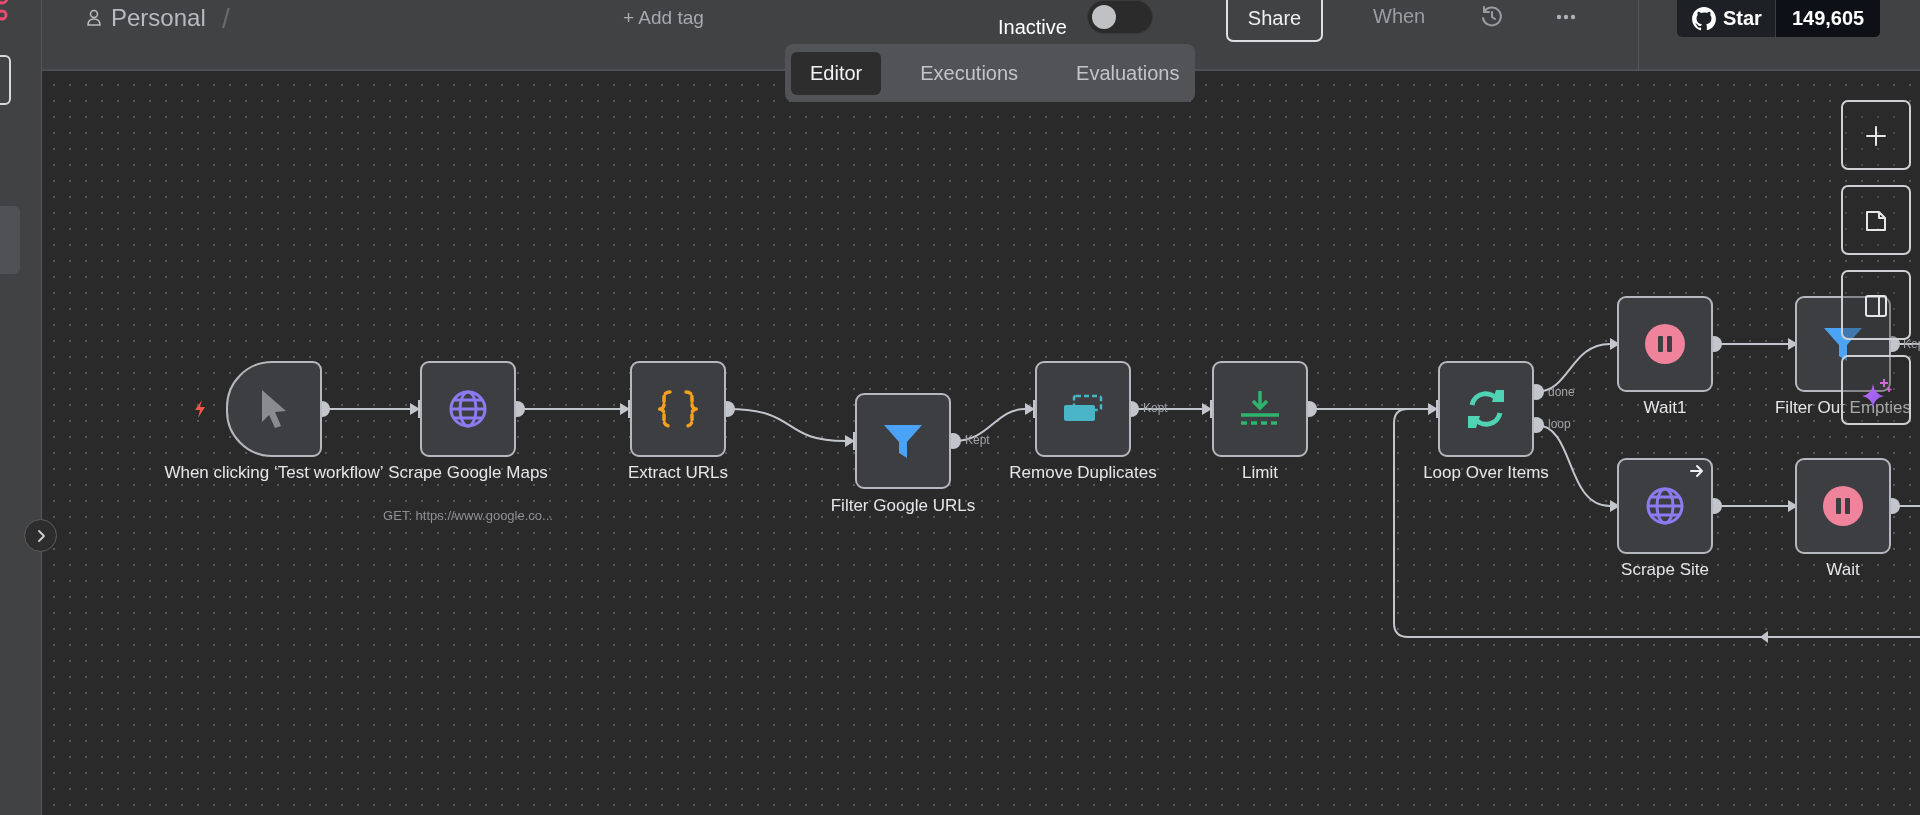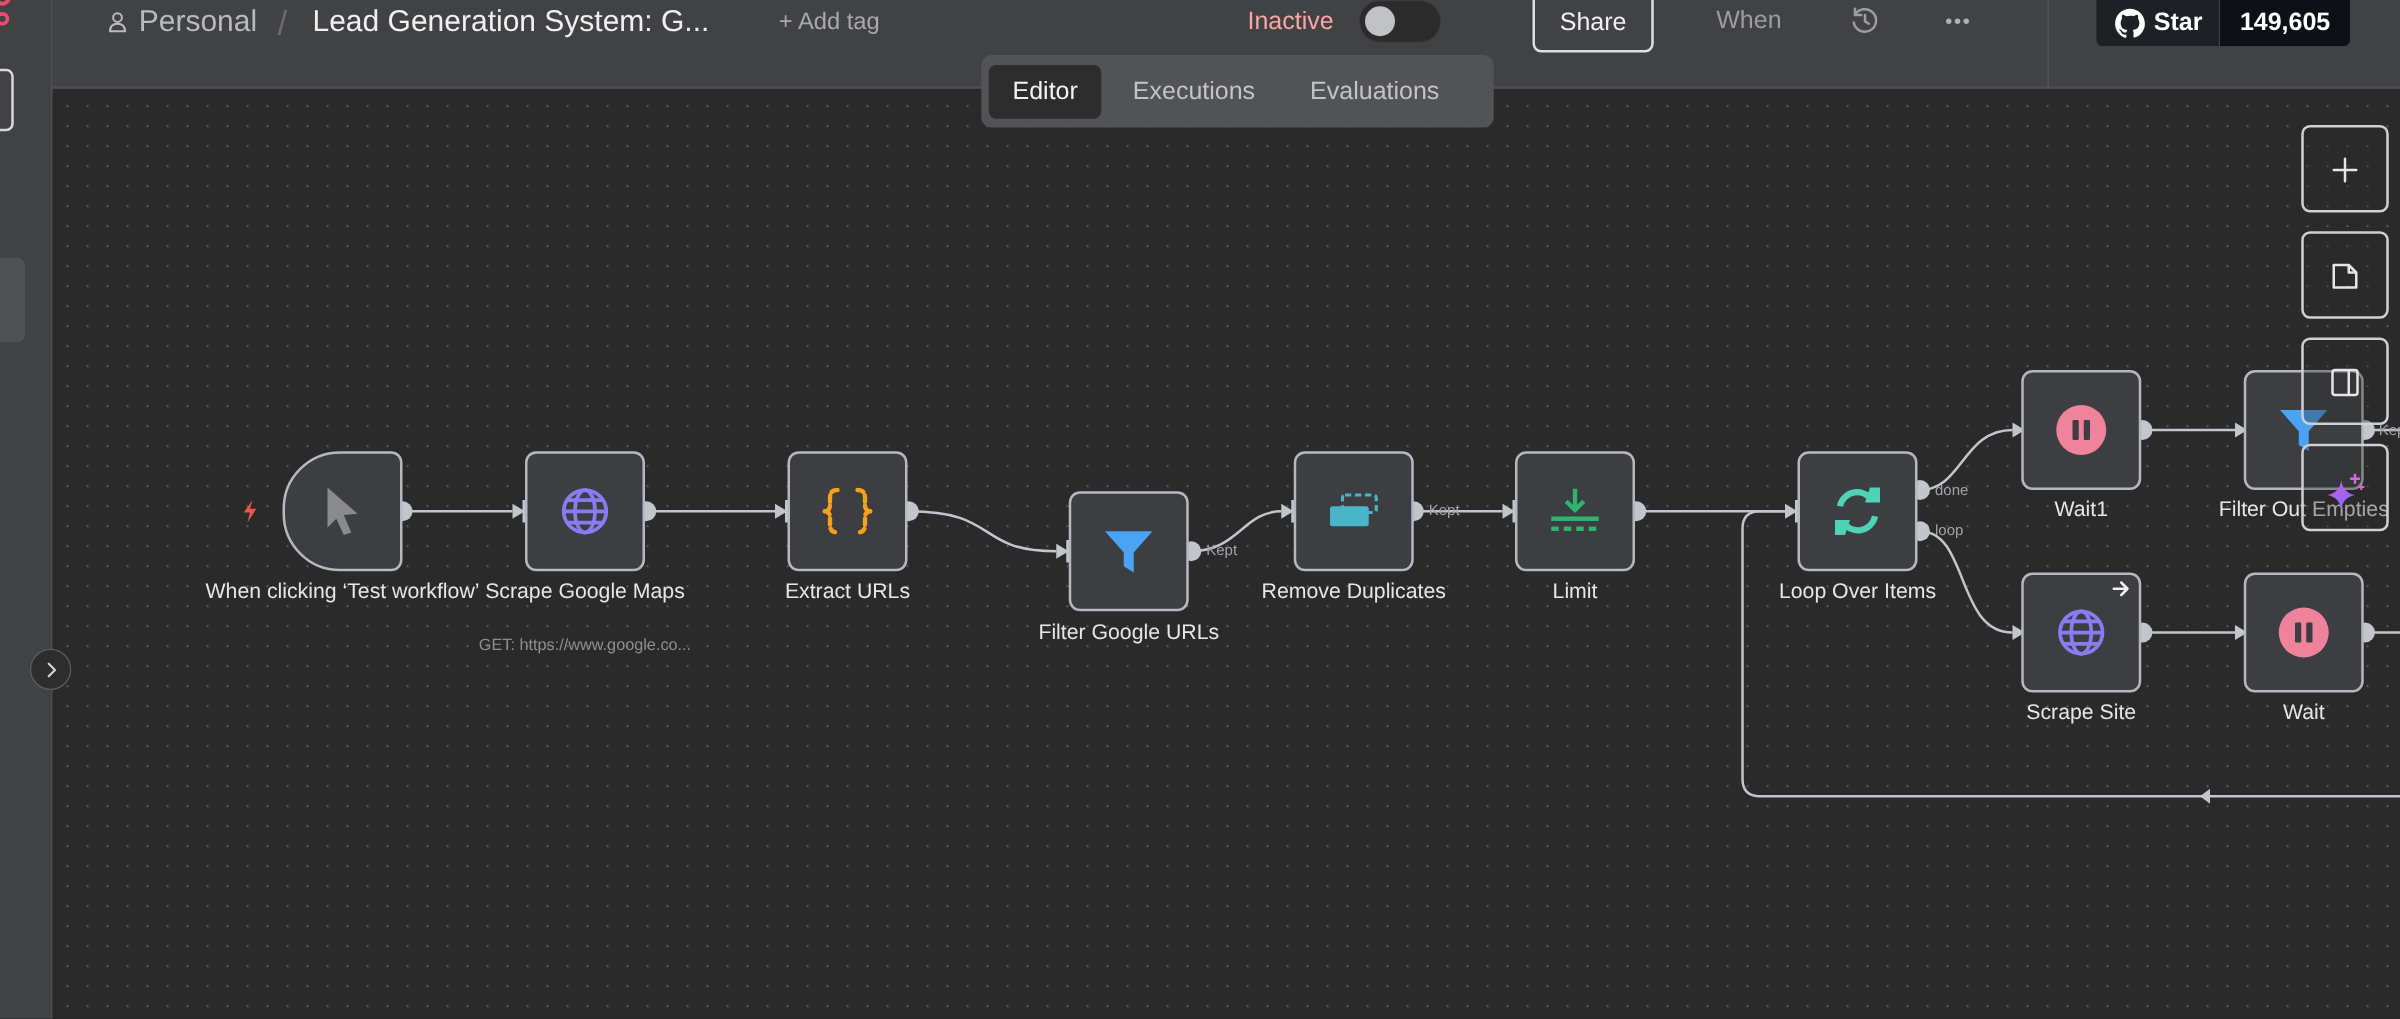--- a/index.html
+++ b/index.html
@@ -13,34 +13,34 @@
   .sidebar .active-item { position: absolute; left: -10px; top: 206px; width: 30px; height: 68px; background: #505154; border-radius: 6px; }
   .collapse-btn { position: absolute; left: 24px; top: 519px; width: 33px; height: 33px; border-radius: 50%; background: #2d2d2e; border: 1px solid #5c5d60; display: flex; align-items: center; justify-content: center; z-index: 5; cursor: pointer; }
 
   
   .header { position: absolute; left: 42px; top: 0; width: 1878px; height: 71px; background: #414244; border-bottom: 2px solid #4d4e51; }
   .crumb-icon { position: absolute; left: 44px; top: 8px; width: 16px; height: 20px; }
   .crumb-personal { position: absolute; left: 69px; top: 4px; font-size: 24px; color: #b9babd; }
   .crumb-sep { position: absolute; left: 180px; top: 3px; font-size: 28px; color: #6a6b6e; }
   .wf-title { position: absolute; left: 208px; top: 4px; font-size: 24px; color: #f0f0f2; white-space: nowrap; }
   .add-tag { position: absolute; left: 581px; top: 7px; font-size: 19px; color: #a8a9ac; cursor: pointer; }
-  .inactive-label { position: absolute; left: 956px; top: 6px; font-size: 20px; color: #fca5a5; text-align: center; }
+  .inactive-label { position: absolute; left: 956px; top: 16px; font-size: 20px; color: #ffffff; text-align: center; }
   .toggle { position: absolute; left: 1045px; top: 0px; width: 66px; height: 34px; background: #2b2b2c; border-radius: 17px; border: 1px solid #3a3a3c; cursor: pointer; }
   .toggle .knob { position: absolute; left: 4px; top: 4px; width: 24px; height: 24px; background: #c0c1c4; border-radius: 50%; }
   .share-btn { position: absolute; left: 1184px; top: -6px; width: 97px; height: 48px; border: 2px solid #dedfe2; border-radius: 7px; color: #f0f0f2; font-size: 20px; display: flex; align-items: center; justify-content: center; background: transparent; cursor: pointer; }
   .saved-label { position: absolute; left: 1331px; top: 5px; font-size: 20px; color: #9c9da0; }
   .history-icon { position: absolute; left: 1437px; top: 4px; width: 26px; height: 26px; cursor: pointer; }
   .more-icon { position: absolute; left: 1510px; top: 5px; width: 28px; height: 24px; cursor: pointer; }
   .header-divider { position: absolute; left: 1596px; top: 0; width: 1px; height: 71px; background: #56575a; }
   .gh-star { position: absolute; left: 1635px; top: 0; height: 37px; display: flex; border-radius: 0 0 5px 5px; overflow: hidden; }
   .gh-star .star { background: #1d2126; color: #fff; font-weight: bold; font-size: 20px; display: flex; align-items: center; padding: 0 13px 0 14px; gap: 6px; border-right: 1px solid #3a3f45; cursor: pointer; }
   .gh-star .count { background: #0d1117; color: #fff; font-weight: bold; font-size: 20px; display: flex; align-items: center; padding: 0 16px; cursor: pointer; }
 
   
-  .tabs { position: absolute; left: 785px; top: 44px; width: 410px; height: 58px; background: #525356; border-radius: 8px; display: flex; align-items: center; padding: 0 6px; gap: 6px; z-index: 4; }
+  .tabs { position: absolute; left: 785px; top: 44px; width: 410px; height: 58px; background: #525356; border-radius: 8px; display: flex; align-items: center; padding: 0 6px; gap: 20px; z-index: 4; }
   .tab { height: 43px; padding: 0 19px; display: flex; align-items: center; font-size: 20px; color: #c3c4c7; border-radius: 6px; cursor: pointer; }
   .tab.active { background: #2d2d2e; color: #f2f2f4; }
 
   
   .canvas { position: absolute; left: 42px; top: 73px; width: 1878px; height: 742px; background-color: #2a2a2b;
     background-image: radial-gradient(circle, #5a5a5d 1px, transparent 1.2px); background-size: 16px 16px; background-position: 4px 4px; }
   svg.edges { position: absolute; left: 0; top: 0; width: 1920px; height: 815px; pointer-events: none; z-index: 1; }
 
   .node { position: absolute; width: 96px; height: 96px; background: #3d3e41; border: 2px solid #b6b8bf; border-radius: 9px; display: flex; align-items: center; justify-content: center; z-index: 2; cursor: pointer; }
   .node.trigger { border-radius: 46px 9px 9px 46px; }
@@ -66,21 +66,20 @@
     <div class="active-item"></div>
   </div>
 
   <div class="header">
     <svg class="crumb-icon" viewBox="0 0 16 20">
       <circle cx="8" cy="6" r="3.5" fill="none" stroke="#b9babd" stroke-width="1.6"></circle>
       <path d="M2 17 Q2 11 8 11 Q14 11 14 17 Z" fill="none" stroke="#b9babd" stroke-width="1.6"></path>
     </svg>
     <span class="crumb-personal">Personal</span>
     <span class="crumb-sep">/</span>
-    <span class="wf-title">Lead Generation System: G...</span>
     <span class="add-tag">+ Add tag</span>
 
     <span class="inactive-label">Inactive</span>
     <div class="toggle">
         <div class="knob"></div>
       </div>
 
     <button class="share-btn">Share</button>
     <span class="saved-label">When</span>
 

